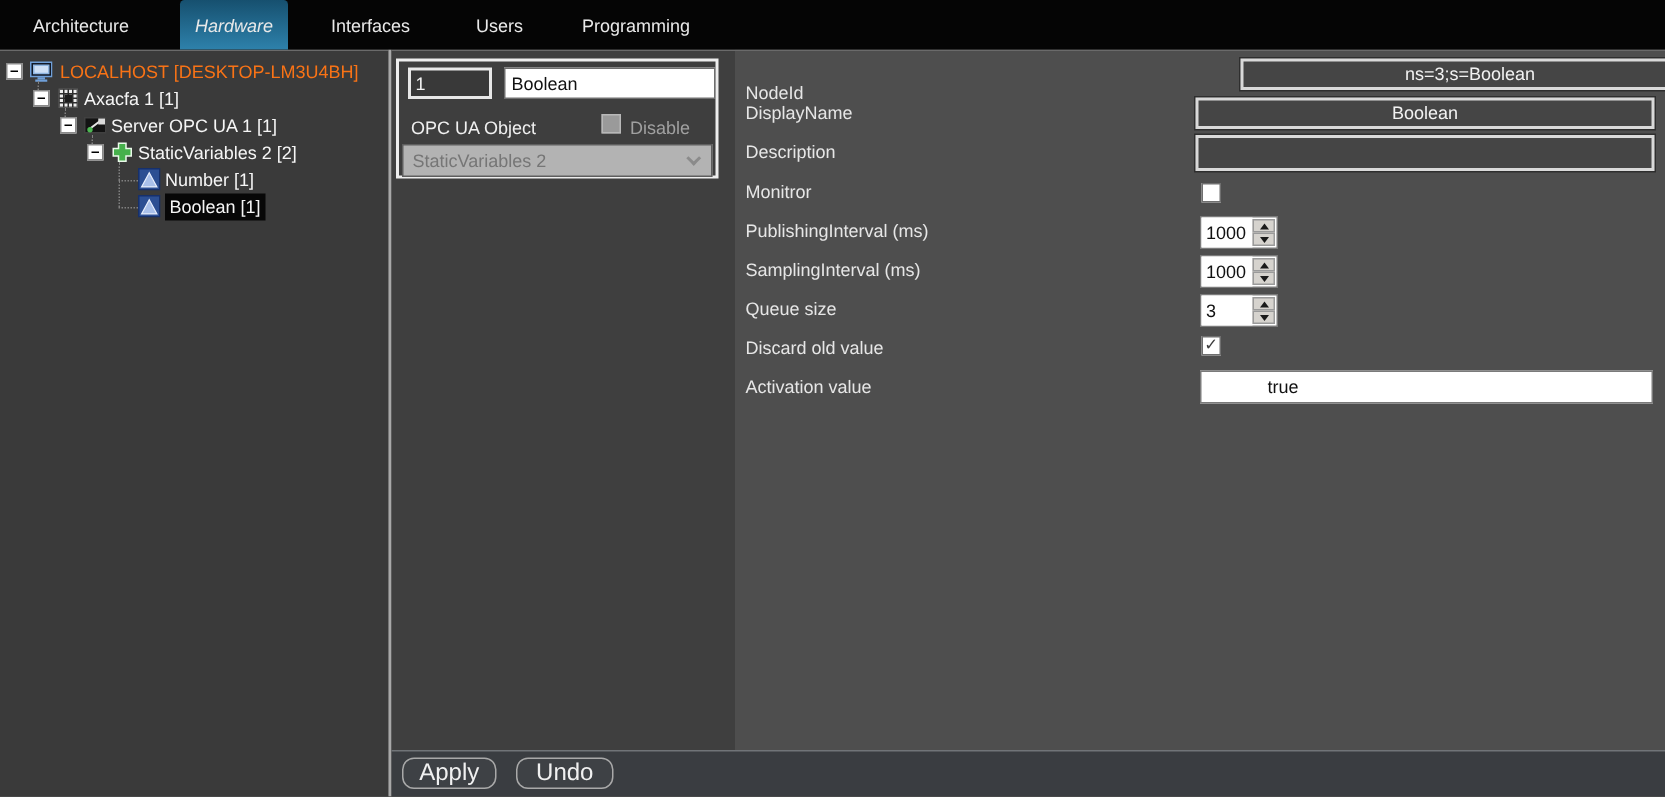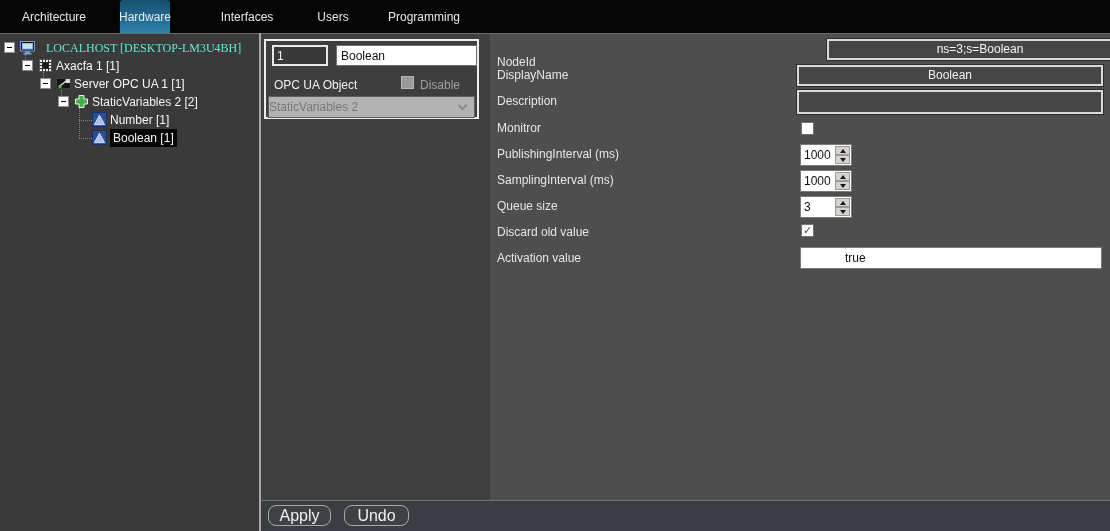--- a/index.html
+++ b/index.html
@@ -36,21 +36,21 @@
   
   .object-box { position:absolute; left:3px; top:5px; width:215px; height:80px; border:2px solid #ededed; background:#3e3e3e; }
   .idx-input  { position:absolute; left:6px; top:4px; width:56px; height:21px; background:#393939; border:2px solid #e8e8e8;
                 color:#f2f2f2; font-size:12px; padding-left:3px; font-family:"Liberation Sans",sans-serif; }
   .name-input { position:absolute; left:70px; top:4px; width:141px; height:21px; background:#ffffff; border:1px solid #6e6e6e;
                 color:#111; font-size:12px; padding-left:4px; font-family:"Liberation Sans",sans-serif; }
   .obj-type-label { position:absolute; left:8px; top:37px; color:#f0f0f0; }
   .disable-cb { position:absolute; left:135px; top:35px; width:13px; height:13px; background:#9a9a9a; border:1px solid #b8b8b8; }
   .disable-label { position:absolute; left:154px; top:37px; color:#a0a0a0;text-align:right; }
   .parent-select { position:absolute; left:2px; top:55px; width:207px; height:22px; background:#b3b3b3; border:1px solid #5e5e5e;
-                   color:#767676; line-height:20px; cursor:default; }
+                   color:#767676; line-height:20px; padding-left:6px; cursor:default; }
   .parent-select .caret { position:absolute; right:8px; top:5px; width:7px; height:7px;
                           border-right:2px solid #8b8b8b; border-bottom:2px solid #8b8b8b; transform:rotate(45deg); }
   
   .prop-label   { position:absolute; left:7px; color:#e6e6e6; line-height:16px; white-space:nowrap; }
   .displayfield { position:absolute; left:307px; width:306px; border:2px solid #d9d9d9; box-shadow:0 0 0 1px #2e2e2e;
                   background:#454545; color:#f2f2f2; text-align:center; }
   .checkbox { position:absolute; width:13px; height:13px; background:#fff; border:1px solid #6f6f6f;
               font-size:11px; line-height:11px; text-align:center; color:#3e3e3e; }
   .spinner  { position:absolute; left:310px; width:52px; height:22px; background:#fff; border:1px solid #7a7a7a; }
   .spin-input { position:absolute; left:0; top:0; width:34px; height:20px; border:none; outline:none; background:#fff;
@@ -65,38 +65,38 @@
                color:#111; font-size:12px; padding-left:4px; font-family:"Liberation Sans",sans-serif; }
   
   .footer-btn { position:absolute; top:4px; height:21px; background:#3e4145; border:1px solid #a9a9a9; border-radius:8px;
                 color:#f0f0f0; font-size:16px; font-family:Liberation Sans, sans-serif; cursor:default; }
 </style>
 </head>
 <body>
 
 <div class="topbar">
     <div class="tab" style="left: 8px; width: 92px;">Architecture</div>
-    <div class="tab active" style="left: 120px; width: 50px;">Hardware</div>
+    <div class="tab active" style="left: 120px; width: 72px; font-style: italic;">Hardware</div>
     <div class="tab" style="left: 205px; width: 84px;">Interfaces</div>
     <div class="tab" style="left: 305px; width: 56px;">Users</div>
     <div class="tab" style="left: 379px; width: 90px;">Programming</div>
   </div>
 
 <div class="tree-panel">
     <div class="tree-row" style="top: 5px;">
       <div class="expandbox" style="left: 4px; top: 3px;"></div>
       <span class="tree-icon" style="left: 20px; top: 1px;">
         <svg width="15" height="15" viewBox="0 0 15 15">
           <rect x="0.5" y="1.5" width="14" height="9.5" fill="#101826" stroke="#6f9fd8"></rect>
           <rect x="2.5" y="3.5" width="10" height="5.5" fill="#cfe0f5" stroke="#8fb5e0"></rect>
           <rect x="5" y="11.5" width="5" height="1.5" fill="#6f9fd8"></rect>
           <rect x="3.5" y="13" width="8" height="1.5" fill="#6f9fd8"></rect>
         </svg>
       </span>
-      <span class="tree-label" style="left: 46px; color: #5eead4; font-family: Liberation Serif, serif;">LOCALHOST [DESKTOP-LM3U4BH]</span>
+      <span class="tree-label" style="left: 40px; color: #f97316;">LOCALHOST [DESKTOP-LM3U4BH]</span>
     </div>
     <div class="conn conn-v" style="left: 25px; top: 20px; height: 12px;"></div>
     <div class="tree-row" style="top: 23px;">
       <div class="expandbox" style="left: 22px; top: 3px;"></div>
       <span class="tree-icon" style="left: 38px; top: 1px;">
         <svg width="15" height="15" viewBox="0 0 15 15">
           <rect x="1.5" y="1.5" width="12" height="12" fill="#ededed" stroke="#5a5a5a"></rect>
           <path d="M4.5 1.5v12 M7.5 1.5v12 M10.5 1.5v12 M1.5 4.5h12 M1.5 7.5h12 M1.5 10.5h12" stroke="#2d2d2d" stroke-width="1" fill="none"></path>
           <rect x="5" y="5" width="5" height="5" fill="#1c1c1c"></rect>
         </svg>

